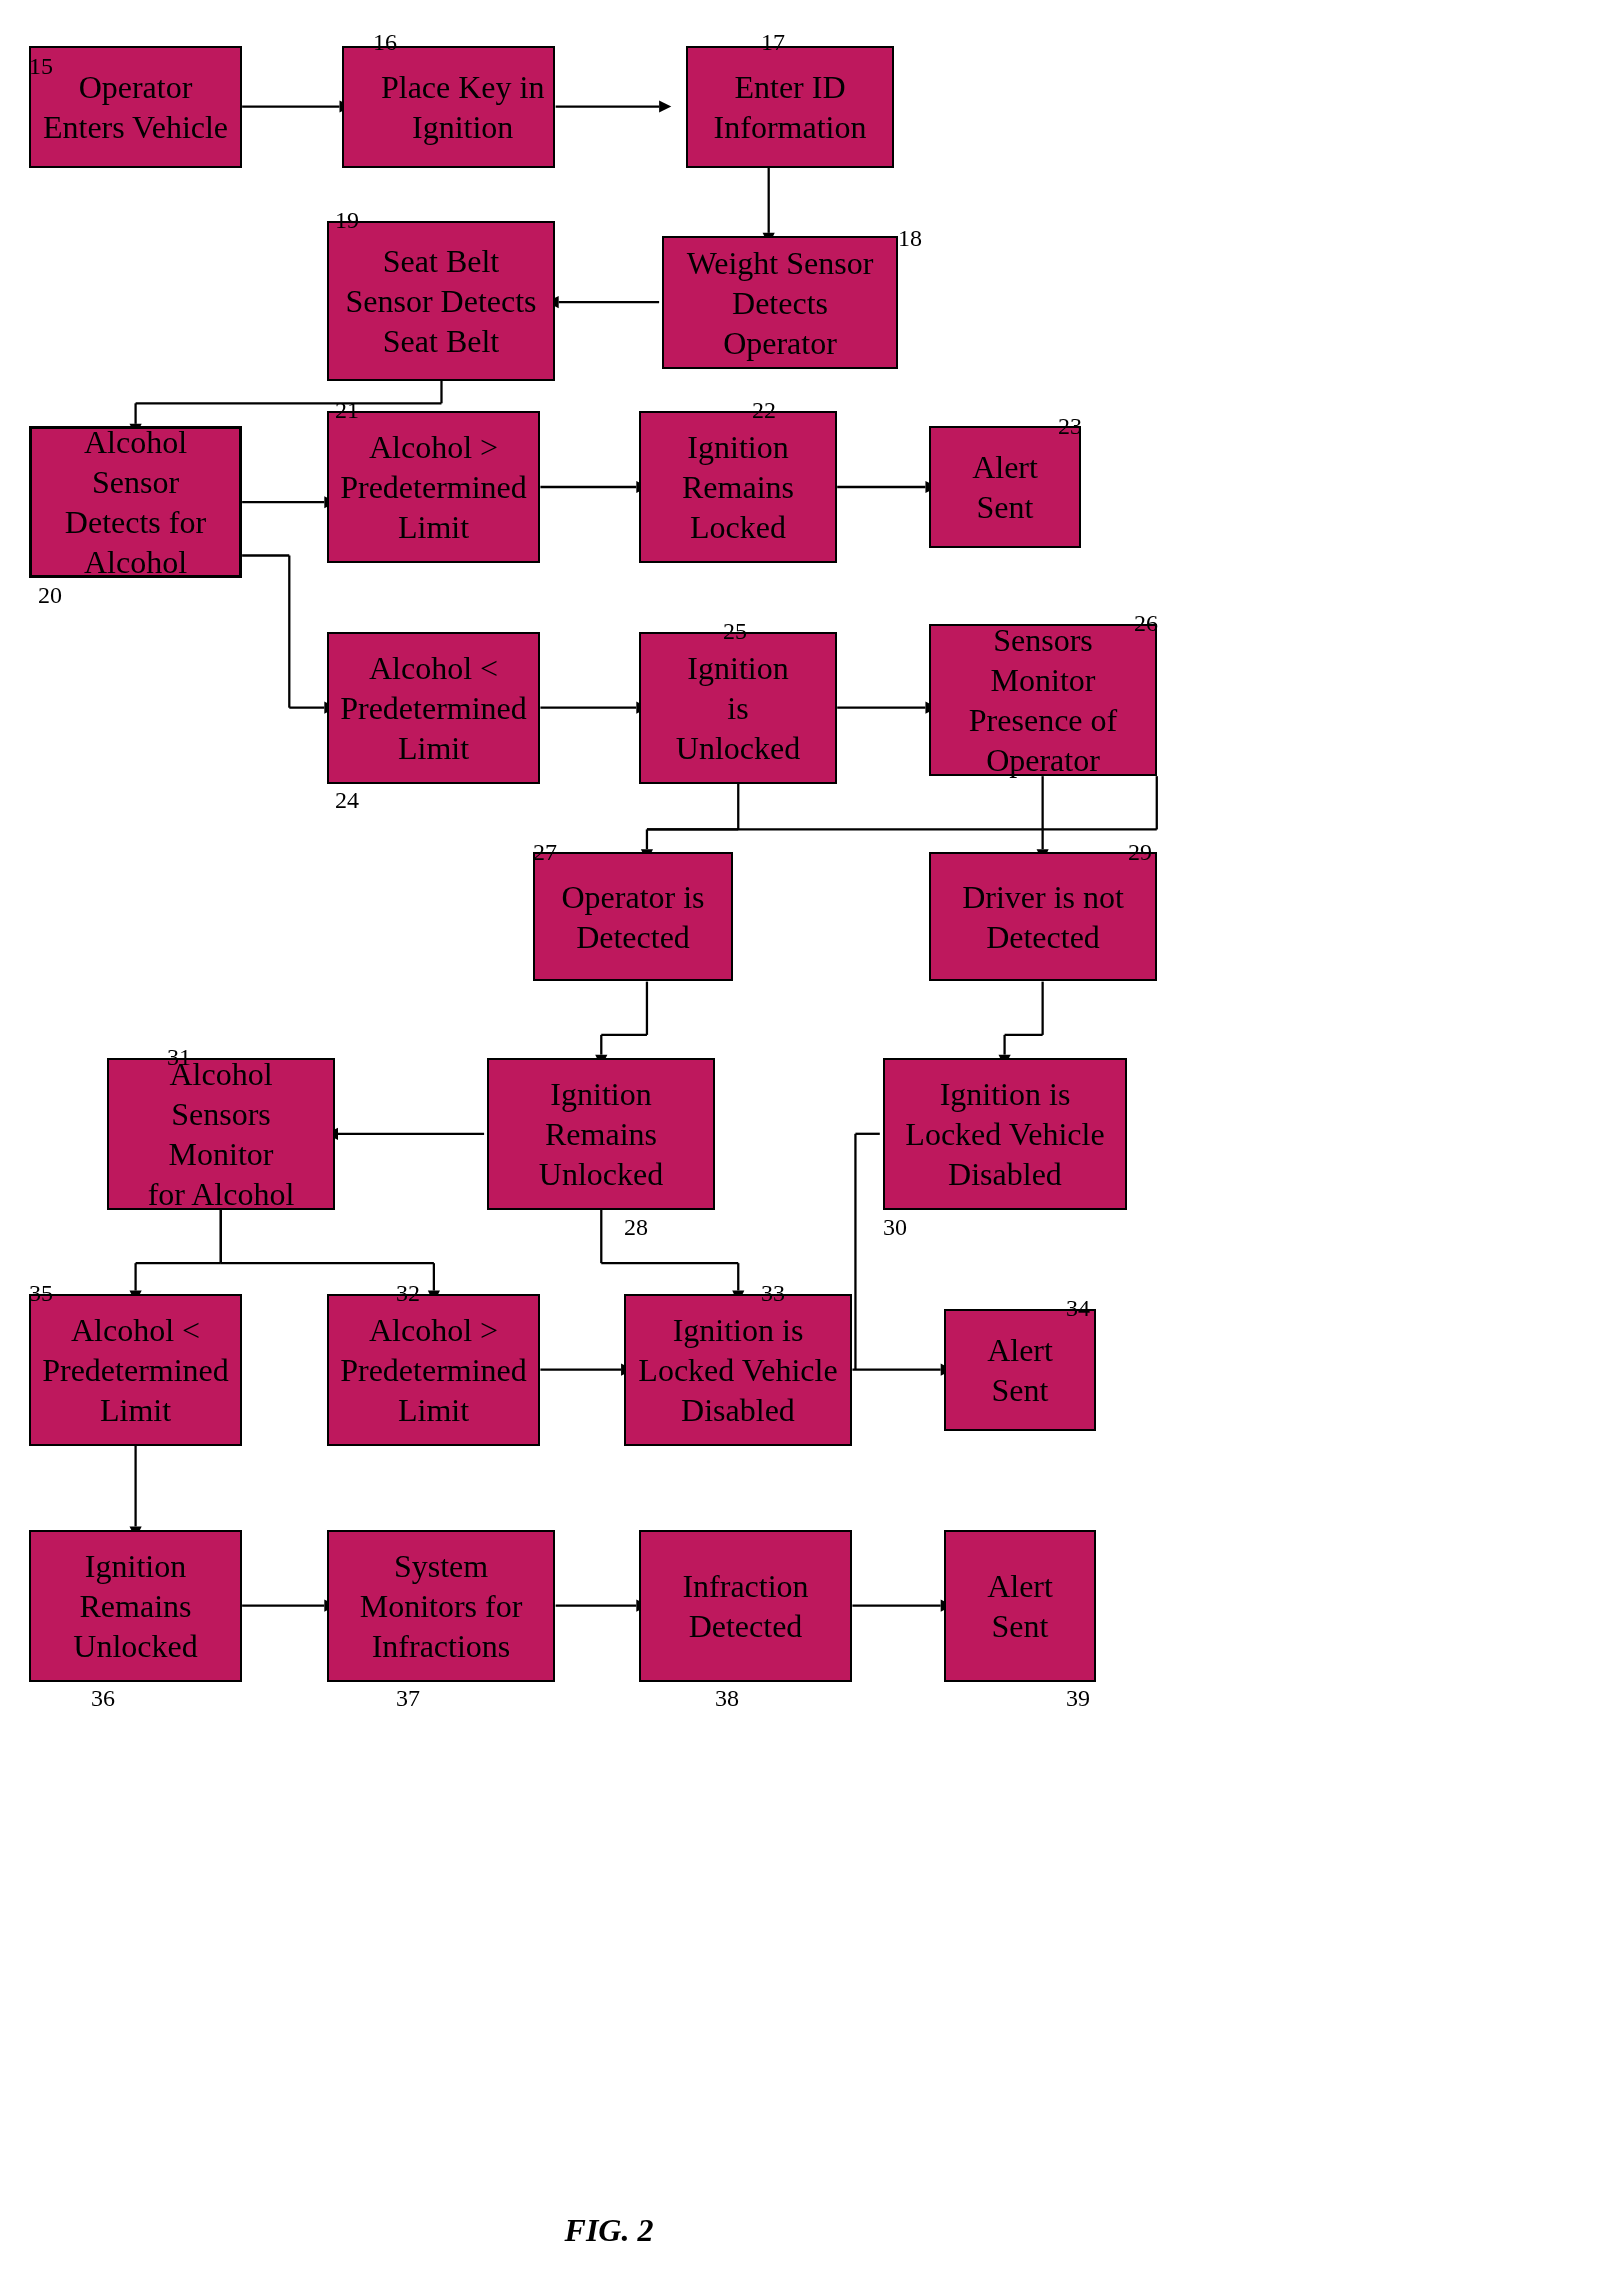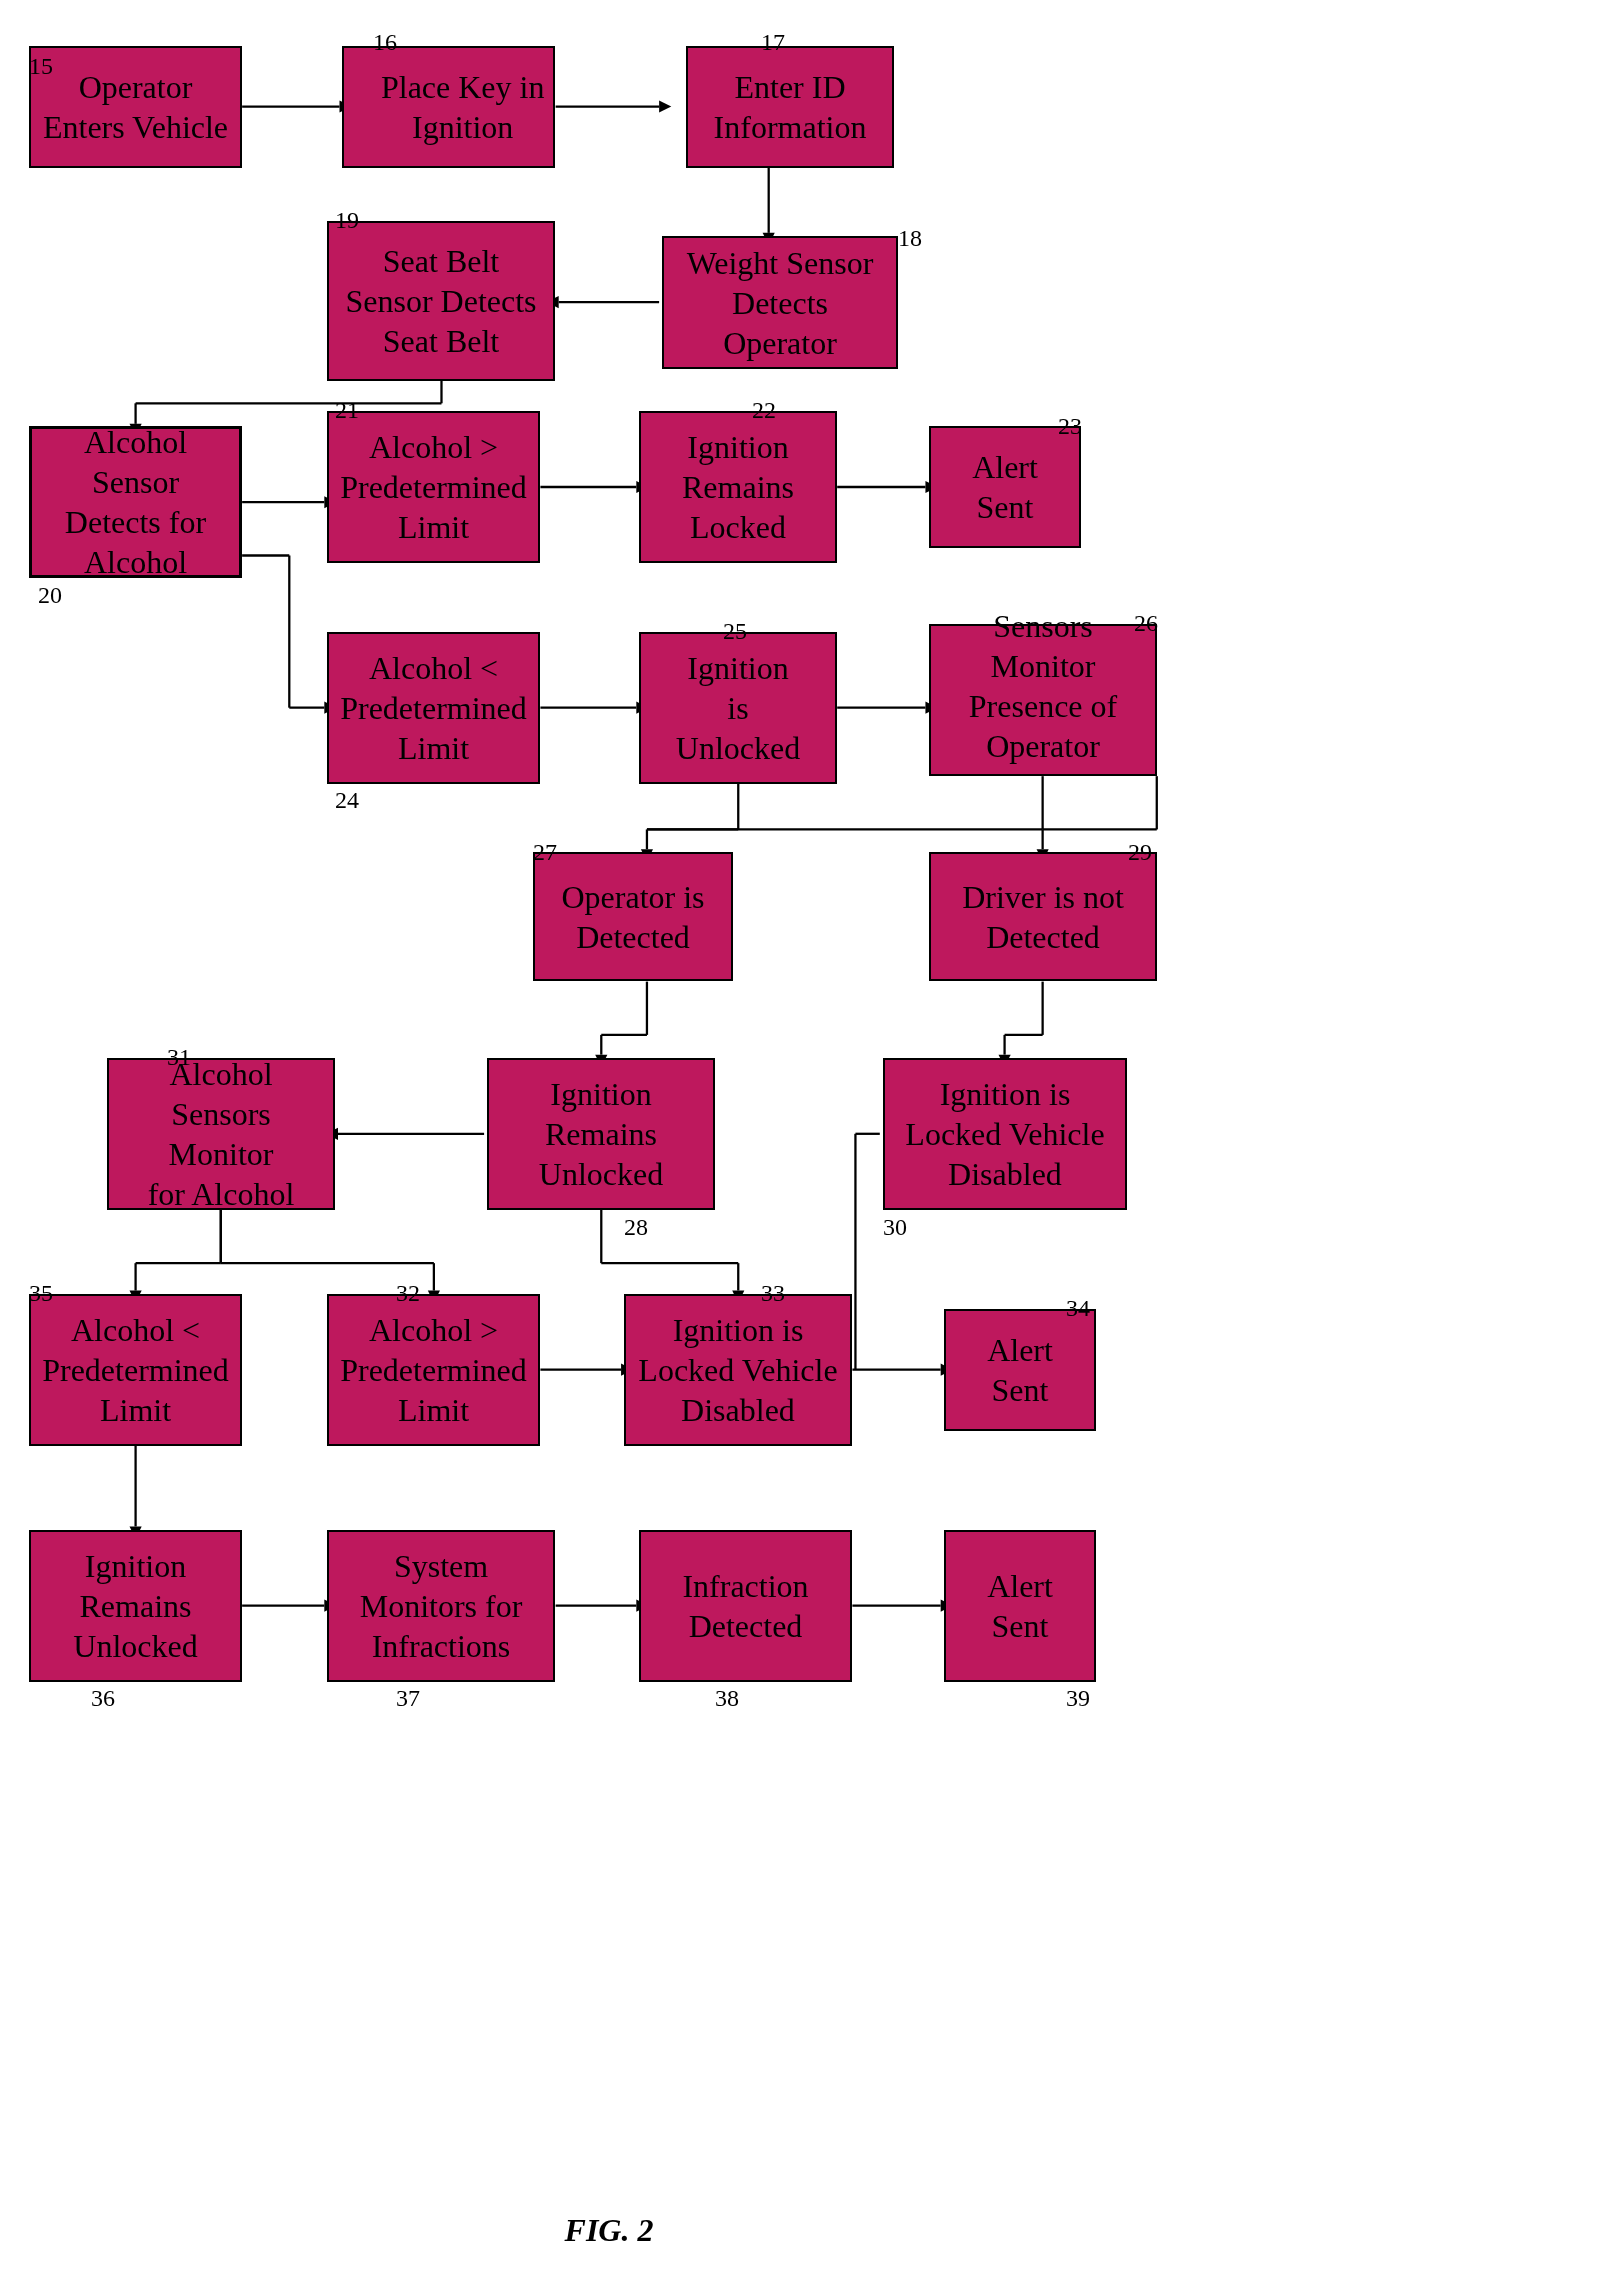--- a/index.html
+++ b/index.html
@@ -202,21 +202,21 @@
   <div class="box" style="left:327px;top:632px;width:213px;height:152px;">
     <span>Alcohol &lt;<br>Predetermined<br>Limit</span>
   </div>
   <span class="label" style="left:335px;top:787px;">24</span>
 
   <div class="box" style="left:639px;top:632px;width:198px;height:152px;">
     <span>Ignition<br>is<br>Unlocked</span>
   </div>
   <span class="label" style="left:723px;top:618px;">25</span>
 
-  <div class="box" style="left:929px;top:624px;width:228px;height:152px;align-items:flex-end;">
+  <div class="box" style="left:929px;top:624px;width:228px;height:152px;">
     <span>Sensors Monitor<br>Presence of<br>Operator</span>
   </div>
   <span class="label" style="left:1134px;top:610px;">26</span>
 
   <div class="box" style="left:533px;top:852px;width:200px;height:129px;">
     <span>Operator is<br>Detected</span>
   </div>
   <span class="label" style="left:533px;top:839px;">27</span>
 
   <div class="box" style="left:929px;top:852px;width:228px;height:129px;">

